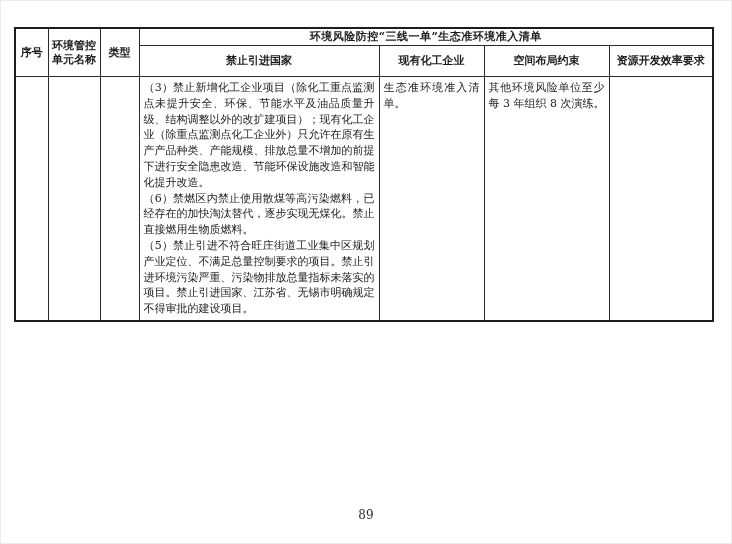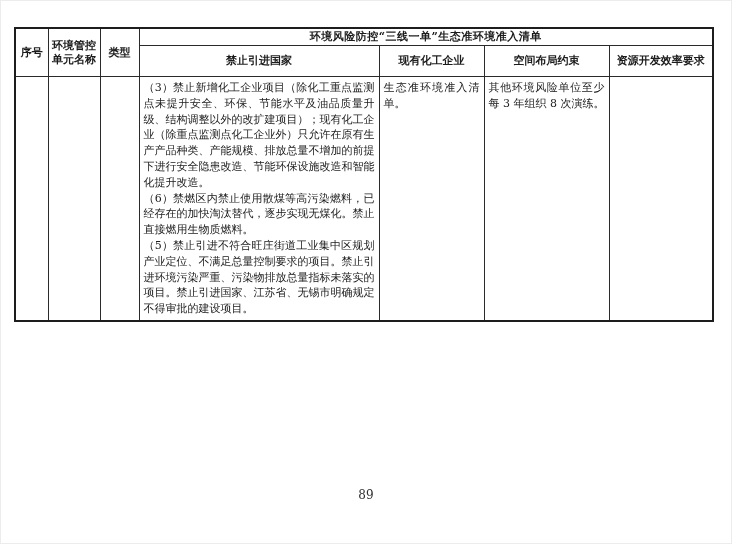--- a/index.html
+++ b/index.html
@@ -58,21 +58,21 @@
     text-align: justify;
     text-justify: inter-character;
   }
   tr.row-body td p {
     margin: 0;
     padding: 0;
   }
   .pageno {
     position: absolute;
     left: 0;
-    top: 488px;
+    top: 508px;
     width: 100%;
     text-align: center;
     font-size: 12px;
     color: #2f2f2f;
   }
   col.c1 { width: 33px; }
   col.c2 { width: 52px; }
   col.c3 { width: 39px; }
   col.c4 { width: 240px; }
   col.c5 { width: 105px; }

